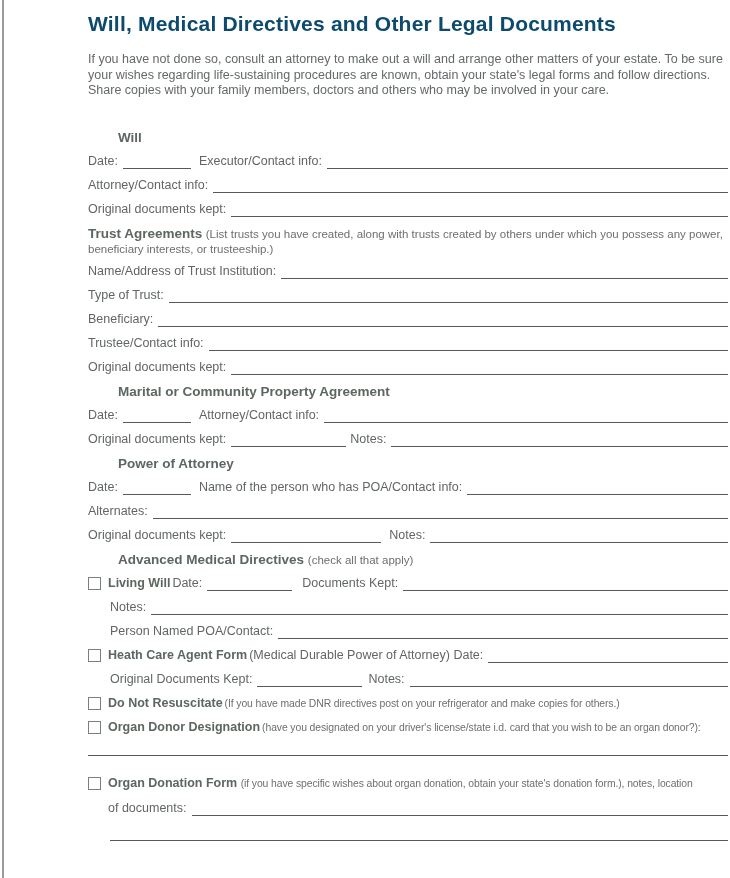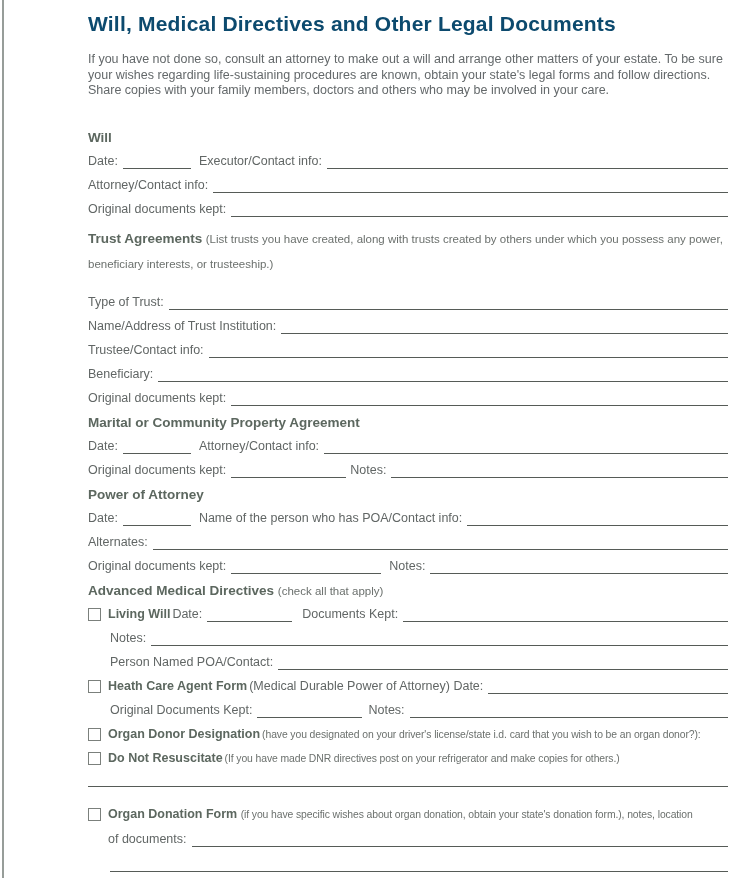--- a/index.html
+++ b/index.html
@@ -5,37 +5,37 @@
   * { margin:0; padding:0; box-sizing:border-box; }
   html,body { width:730px; height:878px; background:#ffffff; overflow:hidden;
               font-family:"Liberation Sans", sans-serif; }
   .page-edge { position:absolute; left:2px; top:0; width:2px; height:878px;
                background:#979d99; }
   .content { position:absolute; left:88px; top:10px; width:640px; }
   .title { font-size:21px; font-weight:bold; color:#0c4a6e; letter-spacing:0.2px;
            margin:2px 0 16px 0; }
   .intro { font-size:12.5px; color:#63686a; line-height:15.5px; margin-bottom:31px; }
   .sec-h { font-size:13.5px; font-weight:bold; color:#5c675f; line-height:16px;
-           margin-bottom:8px; }
+           margin-bottom:8px;margin-left:30px; }
   .row  { display:flex; align-items:flex-end; font-size:12.5px; color:#616665;
           line-height:15px; margin-bottom:9px; min-height:15px; }
   .lbl  { white-space:nowrap; padding-right:2px; }
   .b    { font-weight:bold; color:#5c675f; white-space:nowrap; }
   .note { font-size:11.5px; color:#6b706d; }
   .note-sm { font-size:10.4px; letter-spacing:-0.1px; color:#6b706d; white-space:nowrap; }
   .blank { flex:1 1 auto; height:4px; border-bottom:1px solid #565b57; margin-left:3px; }
   .w68  { flex:0 0 68px; margin-right:8px; }
   .w85  { flex:0 0 85px; margin-right:10px; }
   .w105 { flex:0 0 105px; margin-right:6px; }
   .w115 { flex:0 0 115px; margin-right:4px; }
   .w150 { flex:0 0 150px; margin-right:8px; }
   .cb { width:13px; height:13px; border:1.5px solid #7b807c; background:#fff;
         flex:0 0 13px; margin:0 7px 0 0; align-self:flex-end; margin-bottom:1px; }
   .indent { margin-left:22px; }
-  .hwrap { line-height:25px; margin-bottom:18px; font-size:12.5px; }
+  .hwrap { line-height:15px; margin-bottom:7px; font-size:12.5px; }
   .hwrap .note { font-size:11.5px; }
   .hr { height:0; border-bottom:1px solid #565b57; margin:20px 0 19px 0; }
   .hr.ind { margin-left:22px; }
   .organ-wrap { flex:1 1 auto; line-height:16px; }
   .organ-line2 { margin-top:9px; }
 </style>
 </head>
 <body>
 
 <div class="page-edge"></div>
@@ -60,33 +60,33 @@
   <div class="row">
     <span class="lbl">Original documents kept:</span>
     <span class="blank"></span>
   </div>
 
   <div class="hwrap">
     <span class="b" style="font-size:13.5px">Trust Agreements</span>
     <span class="note">(List trusts you have created, along with trusts created by others under which you possess any power, beneficiary interests, or trusteeship.)</span>
   </div>
   <div class="row">
+    <span class="lbl">Name/Address of Trust Institution:</span>
+    <span class="blank"></span>
+  </div>
+  <div class="row">
     <span class="lbl">Type of Trust:</span>
     <span class="blank"></span>
   </div>
   <div class="row">
-    <span class="lbl">Name/Address of Trust Institution:</span>
+    <span class="lbl">Beneficiary:</span>
     <span class="blank"></span>
   </div>
   <div class="row">
     <span class="lbl">Trustee/Contact info:</span>
-    <span class="blank"></span>
-  </div>
-  <div class="row">
-    <span class="lbl">Beneficiary:</span>
     <span class="blank"></span>
   </div>
   <div class="row">
     <span class="lbl">Original documents kept:</span>
     <span class="blank"></span>
   </div>
 
   <div class="sec-h">Marital or Community Property Agreement</div>
   <div class="row">
     <span class="lbl">Date:</span>
@@ -149,28 +149,28 @@
   </div>
   <div class="row indent">
     <span class="lbl">Original Documents Kept:</span>
     <span class="blank w105"></span>
     <span class="lbl">Notes:</span>
     <span class="blank"></span>
   </div>
 
   <div class="row">
     <span class="cb"></span>
-    <span class="b lbl">Organ Donor Designation</span>
-    <span class="note-sm">(have you designated on your driver's license/state i.d. card that you wish to be an organ donor?):</span>
+    <span class="b lbl">Do Not Resuscitate</span>
+    <span class="note-sm">(If you have made DNR directives post on your refrigerator and make copies for others.)</span>
   </div>
 
   <div class="row">
     <span class="cb"></span>
-    <span class="b lbl">Do Not Resuscitate</span>
-    <span class="note-sm">(If you have made DNR directives post on your refrigerator and make copies for others.)</span>
+    <span class="b lbl">Organ Donor Designation</span>
+    <span class="note-sm">(have you designated on your driver's license/state i.d. card that you wish to be an organ donor?):</span>
   </div>
 
   <div class="hr"></div>
 
   <div class="row" style="align-items:flex-end">
     <span class="cb" style="align-self:flex-start; margin-top:2px"></span>
     <div class="organ-wrap">
       <div>
         <span class="b">Organ Donation Form</span>
         <span class="note-sm" style="white-space:normal">(if you have specific wishes about organ donation, obtain your state's donation form.), notes, location</span>

